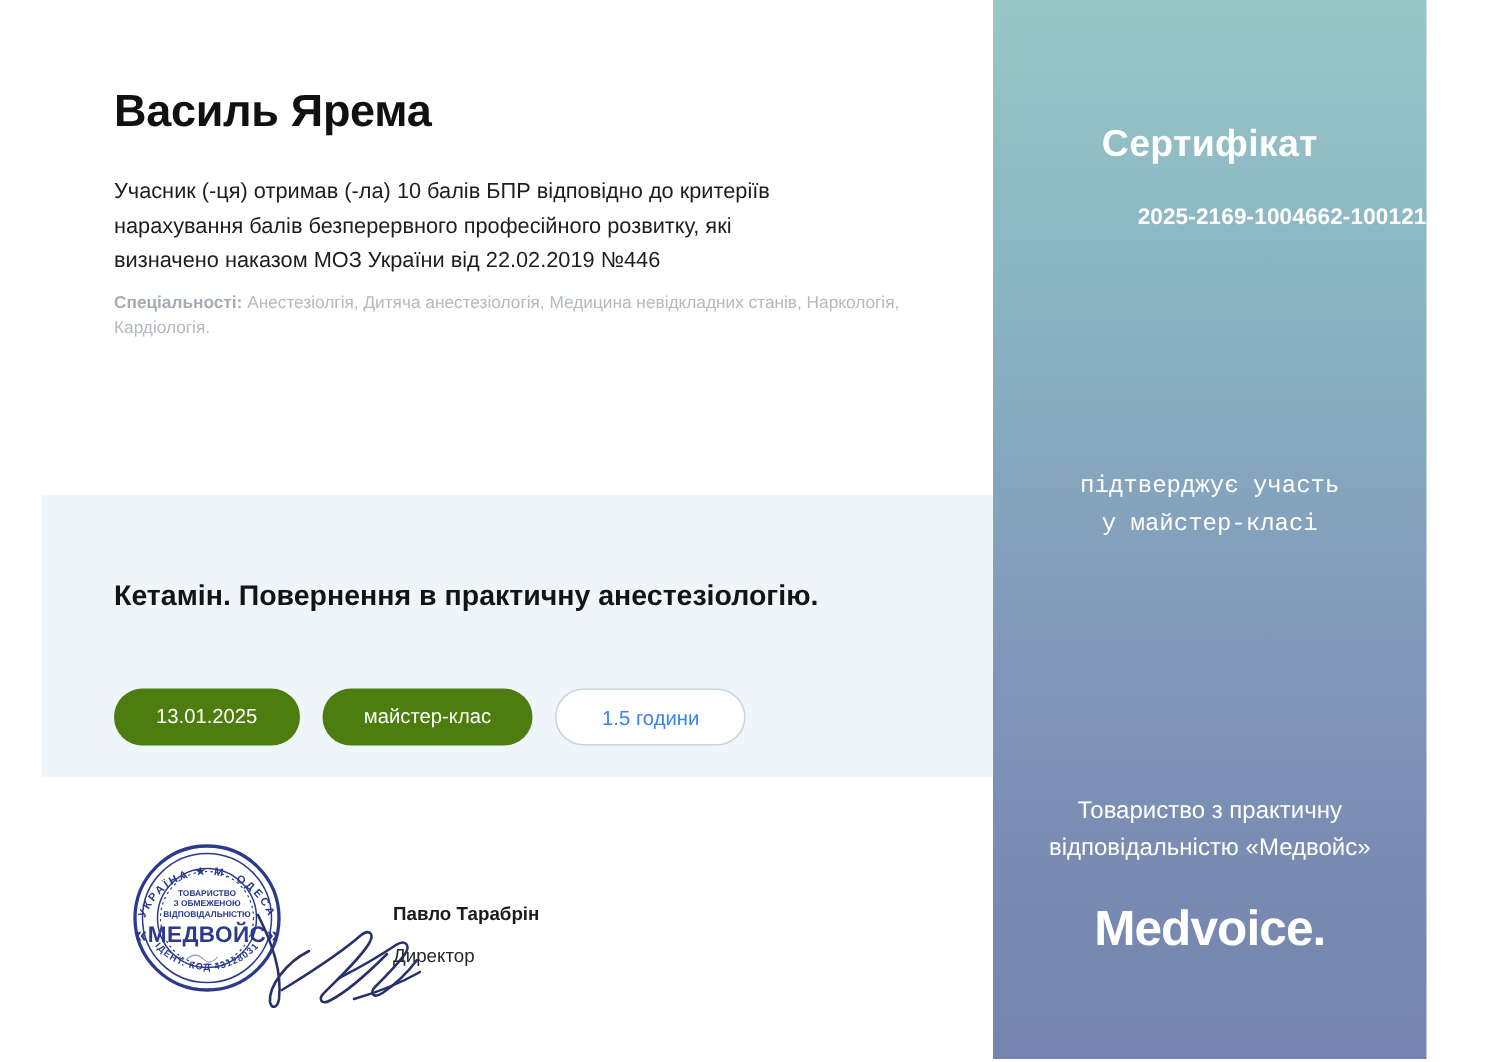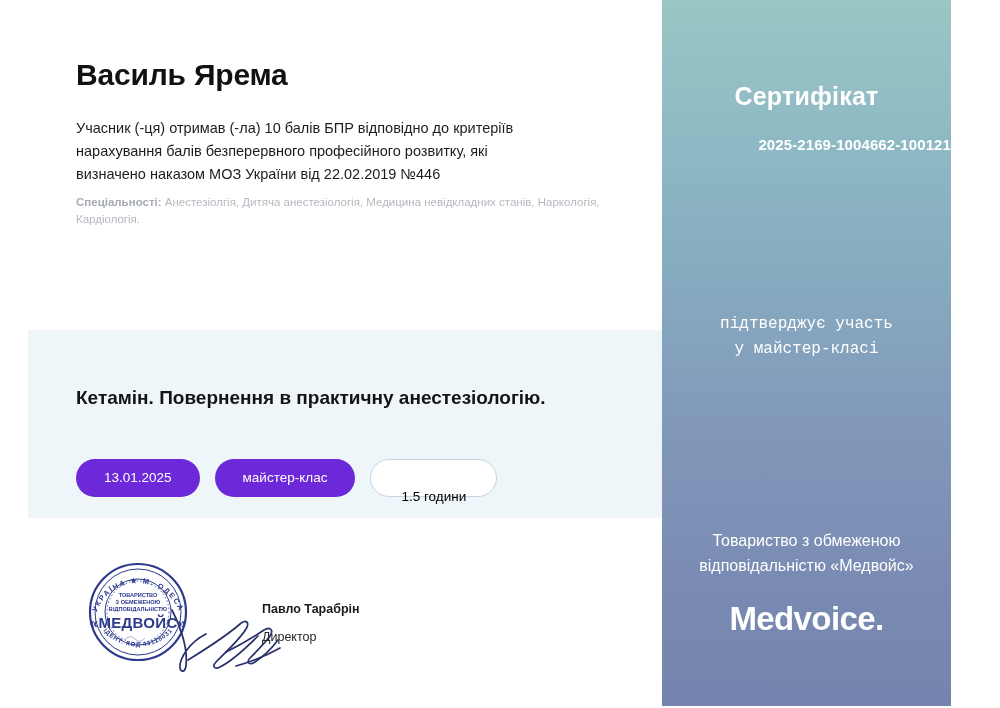--- a/index.html
+++ b/index.html
@@ -107,29 +107,29 @@
   .badge {
     height: 38px;
     line-height: 38px;
     border-radius: 19px;
     font-size: 13.5px;
     text-align: center;
     box-sizing: border-box;
     white-space: nowrap;
   }
   .badge-filled {
-    background: #6d28d9;
+    background: #4d7c0f;
     color: #ffffff;
     padding: 0 28px;
   }
   .badge-outline {
     background: #ffffff;
-    color: #000000;
+    color: #3b82f6;
     border: 1px solid #c9d4e2;
-    padding: 18px 30px;
+    padding: 0 30px;
   }
 
   
   .seal-area {
     position: absolute;
     left: 50px;
     top: 552px;
     width: 540px;
     height: 120px;
   }
@@ -328,21 +328,21 @@
     <div class="panel-title">Сертифікат</div>
 
     <div class="panel-serial">2025-2169-1004662-100121</div>
 
     <div class="panel-confirm">
       <div>підтверджує участь</div>
       <div>у майстер-класі</div>
     </div>
 
     <div class="panel-company">
-      <div>Товариство з обмеженою</div>
+      <div>Товариство з практичну</div>
       <div>відповідальністю «Медвойс»</div>
     </div>
 
     <div class="panel-logo">Medvoice.</div>
 
   </div>
 
 </div>
 
 </body></html>

